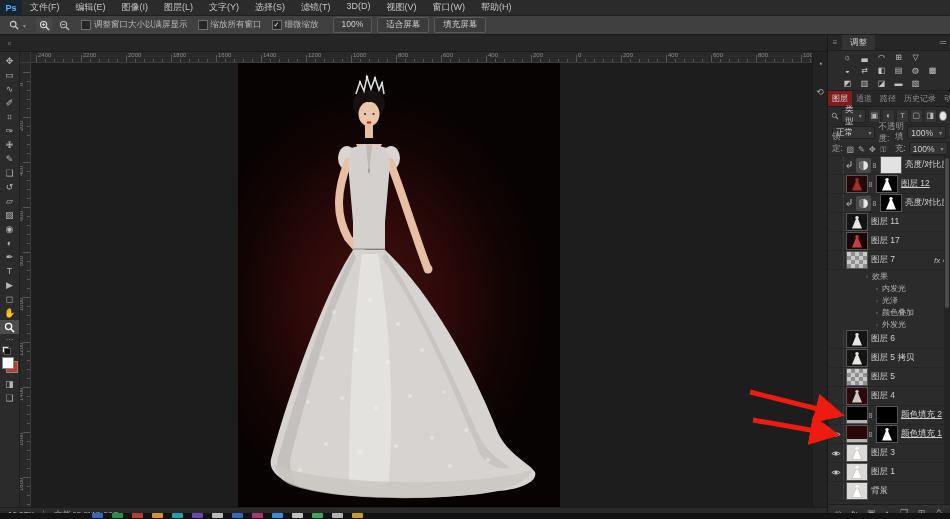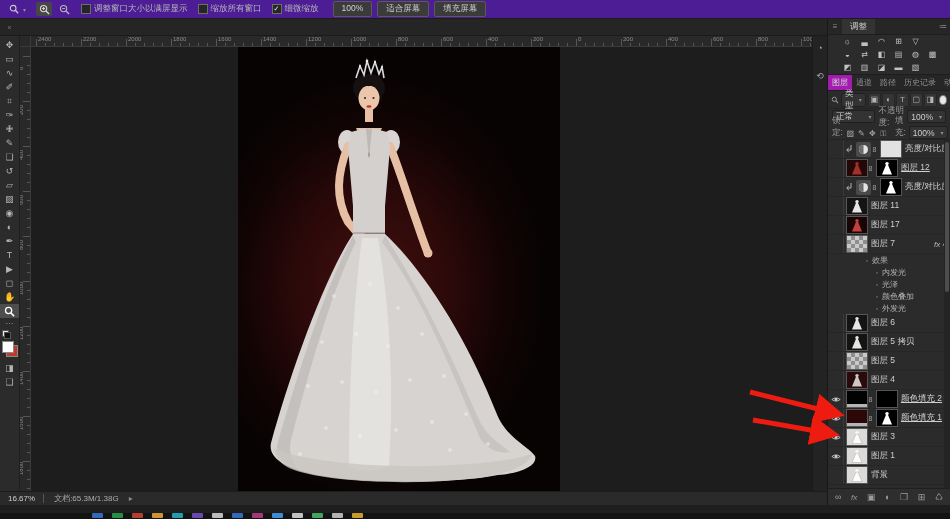--- a/index.html
+++ b/index.html
@@ -1,21 +1,21 @@
 <!DOCTYPE html>
 <html><head>
 <meta charset="utf-8">
 <style>
   html,body{margin:0;padding:0;background:#111;}
   .app{position:relative;width:950px;height:519px;background:#1e1e1e;overflow:hidden;
        font-family:"Liberation Sans",sans-serif;color:#c9c9c9;-webkit-font-smoothing:antialiased;}
   .menubar{height:15px;background:#2b2b2b;border-bottom:1px solid #202020;display:flex;align-items:center;font-size:9px;color:#c4c4c4;}
   .pslogo{width:22px;height:15px;display:flex;align-items:center;justify-content:center;background:#17242f;color:#4db6ff;font-weight:bold;font-size:9px;}
   .menuitem{padding:0 8px;white-space:nowrap;}
-  .optionsbar{height:18px;background:#4c1d95;border-bottom:1px solid #1c1c1c;display:flex;align-items:center;font-size:8.5px;color:#b8b8b8;gap:4px;padding-left:6px;}
+  .optionsbar{height:18px;background:#404040;border-bottom:1px solid #1c1c1c;display:flex;align-items:center;font-size:8.5px;color:#b8b8b8;gap:4px;padding-left:6px;}
   .zoomtoolbox{display:flex;align-items:center;gap:1px;margin-right:6px;}
   .ticon{width:16px;height:14px;display:flex;align-items:center;justify-content:center;border-radius:2px;}
   .ticon.pressed{background:#474747;}
   .cb{display:flex;align-items:center;gap:3px;margin:0 5px;white-space:nowrap;}
   .cbbox{width:8px;height:8px;border:1px solid #6d6d6d;background:#262626;font-size:7px;line-height:8px;text-align:center;color:#e8e8e8;}
   .obtn{border:1px solid #5a5a5a;background:#3b3b3b;border-radius:2px;padding:1px 8px;margin-left:5px;font-size:8.5px;color:#cfcfcf;white-space:nowrap;}
   .mainrow{display:flex;height:486px;}
   .leftmain{width:828px;display:flex;flex-direction:column;position:relative;}
   .tabbar{height:16px;background:#252525;display:flex;align-items:stretch;border-bottom:1px solid #1a1a1a;}
   .toolshead{width:19px;display:flex;align-items:center;justify-content:center;color:#777;font-size:7px;}
@@ -52,21 +52,21 @@
   .dock{width:122px;background:#2b2b2b;border-left:1px solid #181818;display:flex;flex-direction:column;font-size:8.5px;position:relative;}
   .docktabs{height:15px;background:#262626;display:flex;align-items:stretch;border-bottom:1px solid #1e1e1e;}
   .docktab{padding:0 8px;display:flex;align-items:center;background:#333;color:#d0d0d0;}
   .dockham{width:14px;display:flex;align-items:center;justify-content:center;color:#8d8d8d;font-size:8px;}
   .dockmenu{margin-left:auto;width:14px;display:flex;align-items:center;justify-content:center;color:#8d8d8d;font-size:8px;}
   .adjhead{padding:4px 6px 2px;color:#bdbdbd;font-size:8.5px;}
   .adjrow{display:flex;gap:4px;padding:1px 0 1px 13px;}
   .adjicon{width:13px;height:11px;display:flex;align-items:center;justify-content:center;color:#c2c2c2;font-size:8px;}
   .ltabs{height:15px;background:#262626;display:flex;align-items:stretch;border-top:1px solid #1e1e1e;border-bottom:1px solid #1e1e1e;overflow:hidden;}
   .ltab{padding:0 4px;display:flex;align-items:center;color:#8f8f8f;font-size:8px;white-space:nowrap;}
-  .ltab.active{background:#a21caf;color:#d6d6d6;}
+  .ltab.active{background:#7f1d1d;color:#d6d6d6;}
   .lfilter{height:17px;display:flex;align-items:center;gap:2px;padding:0 3px;border-bottom:1px solid #242424;}
   .lfsel{display:flex;align-items:center;gap:2px;background:#333;border:1px solid #1f1f1f;border-radius:2px;padding:0 3px;height:12px;color:#c9c9c9;}
   .lficon{width:11px;height:12px;display:flex;align-items:center;justify-content:center;color:#b5b5b5;font-size:8px;background:#353535;border:1px solid #262626;}
   .ltoggle{margin-left:auto;width:8px;height:8px;border-radius:50%;background:#e8e8e8;border:1px solid #777;}
   .lblend{height:15px;display:flex;align-items:center;gap:3px;padding:0 4px;color:#b9b9b9;}
   .lsel{background:#333;border:1px solid #1f1f1f;border-radius:2px;height:11px;display:flex;align-items:center;padding:0 3px;gap:6px;color:#cdcdcd;}
   .llock{height:15px;display:flex;align-items:flex-end;gap:3px;padding:0 4px;color:#b9b9b9;border-bottom:1px solid #242424;}
   .lockicon{width:9px;display:flex;justify-content:center;color:#a8a8a8;font-size:8px;}
   .layerlist{flex:1;position:relative;overflow:hidden;background:#2b2b2b;}
   .lrow{display:flex;align-items:center;border-bottom:1px solid #262626;padding-right:3px;}
@@ -84,20 +84,36 @@
   .scrollbar{position:absolute;right:0;top:0;bottom:0;width:6px;background:#242424;}
   .scrollthumb{position:absolute;left:1px;right:1px;top:2px;height:150px;background:#4d4d4d;border-radius:3px;}
   .overlay{position:absolute;left:0;top:0;z-index:40;pointer-events:none;}
   svg{display:block;}
 </style>
 </head>
 <body>
 
 <div class="app">
 
+  <div class="menubar">
+    <div class="pslogo">Ps</div>
+    <div id="menu-items" style="display:flex;">
+        <span class="menuitem">文件(F)</span>
+        <span class="menuitem">编辑(E)</span>
+        <span class="menuitem">图像(I)</span>
+        <span class="menuitem">图层(L)</span>
+        <span class="menuitem">文字(Y)</span>
+        <span class="menuitem">选择(S)</span>
+        <span class="menuitem">滤镜(T)</span>
+        <span class="menuitem">3D(D)</span>
+        <span class="menuitem">视图(V)</span>
+        <span class="menuitem">窗口(W)</span>
+        <span class="menuitem">帮助(H)</span>
+      </div>
+  </div>
 
   <div class="optionsbar">
     <div class="zoomtoolbox">
       <span class="ticon">
           <svg width="10" height="10" viewBox="0 0 12 12">
             <circle cx="5" cy="5" r="3.4" fill="none" stroke="#c9c9c9" stroke-width="1.3"></circle>
             <line x1="7.6" y1="7.6" x2="11" y2="11" stroke="#c9c9c9" stroke-width="1.6"></line>
           </svg>
         </span>
       <span style="color:#8a8a8a;font-size:6px;">▾</span>

